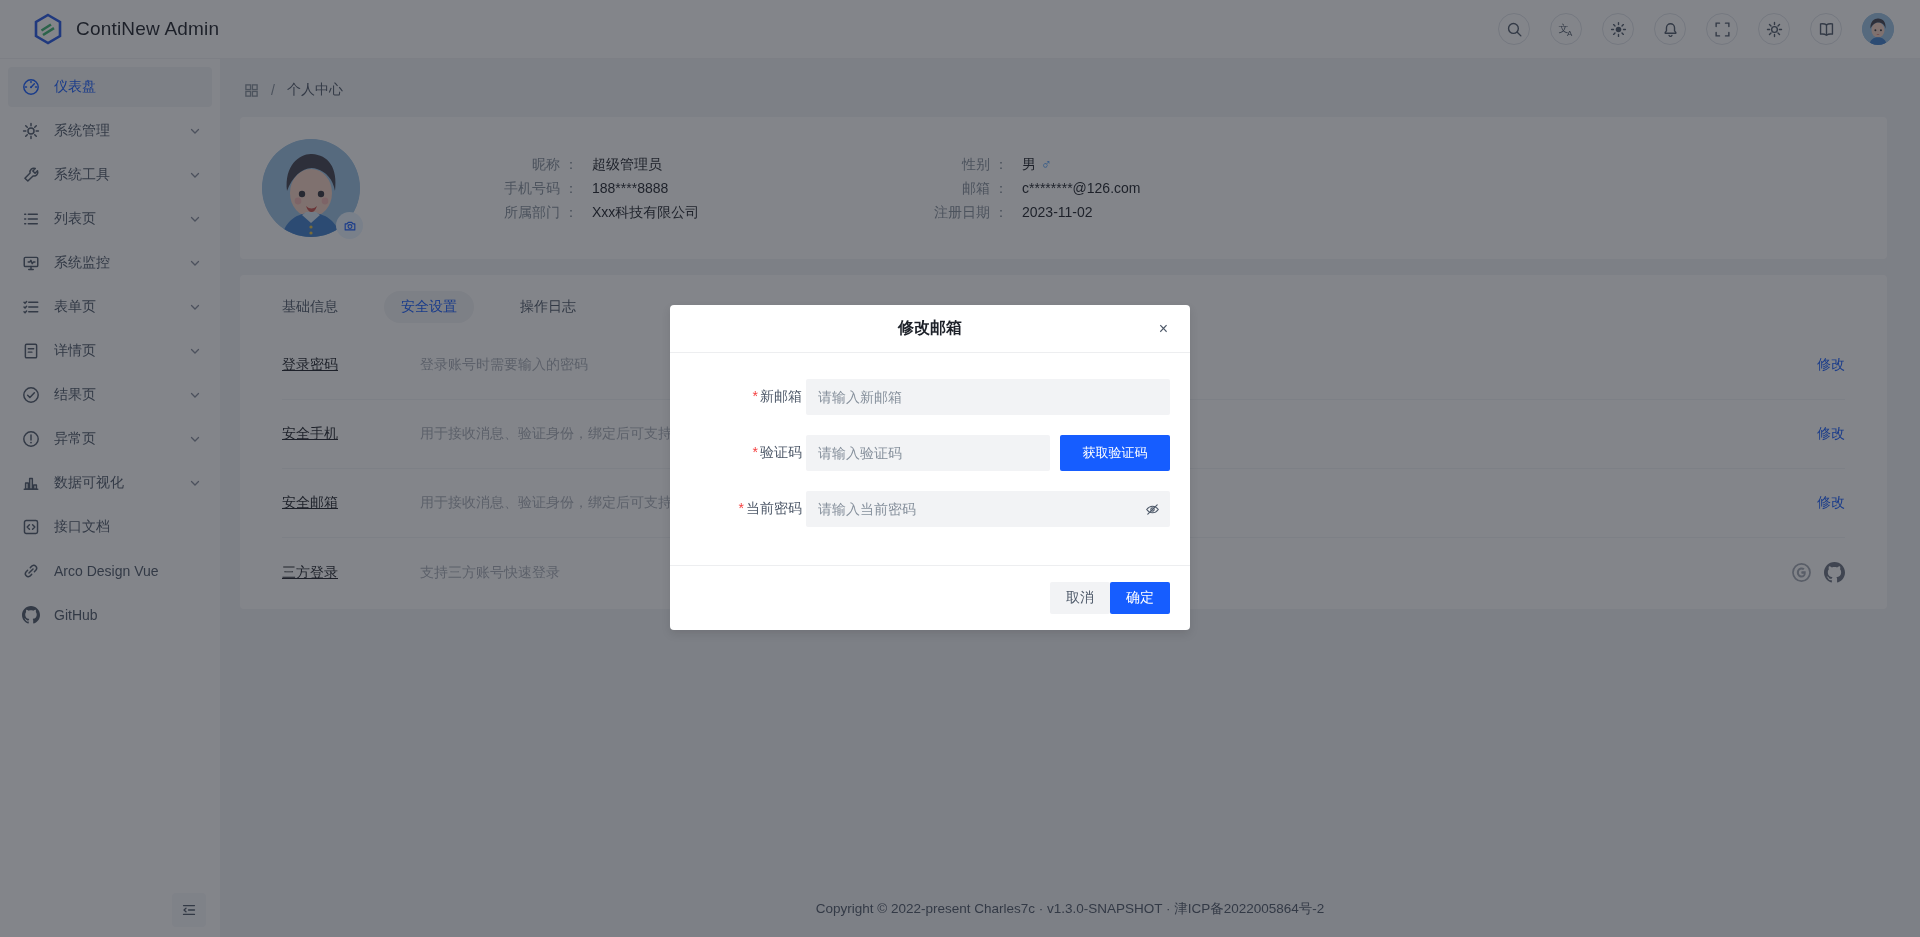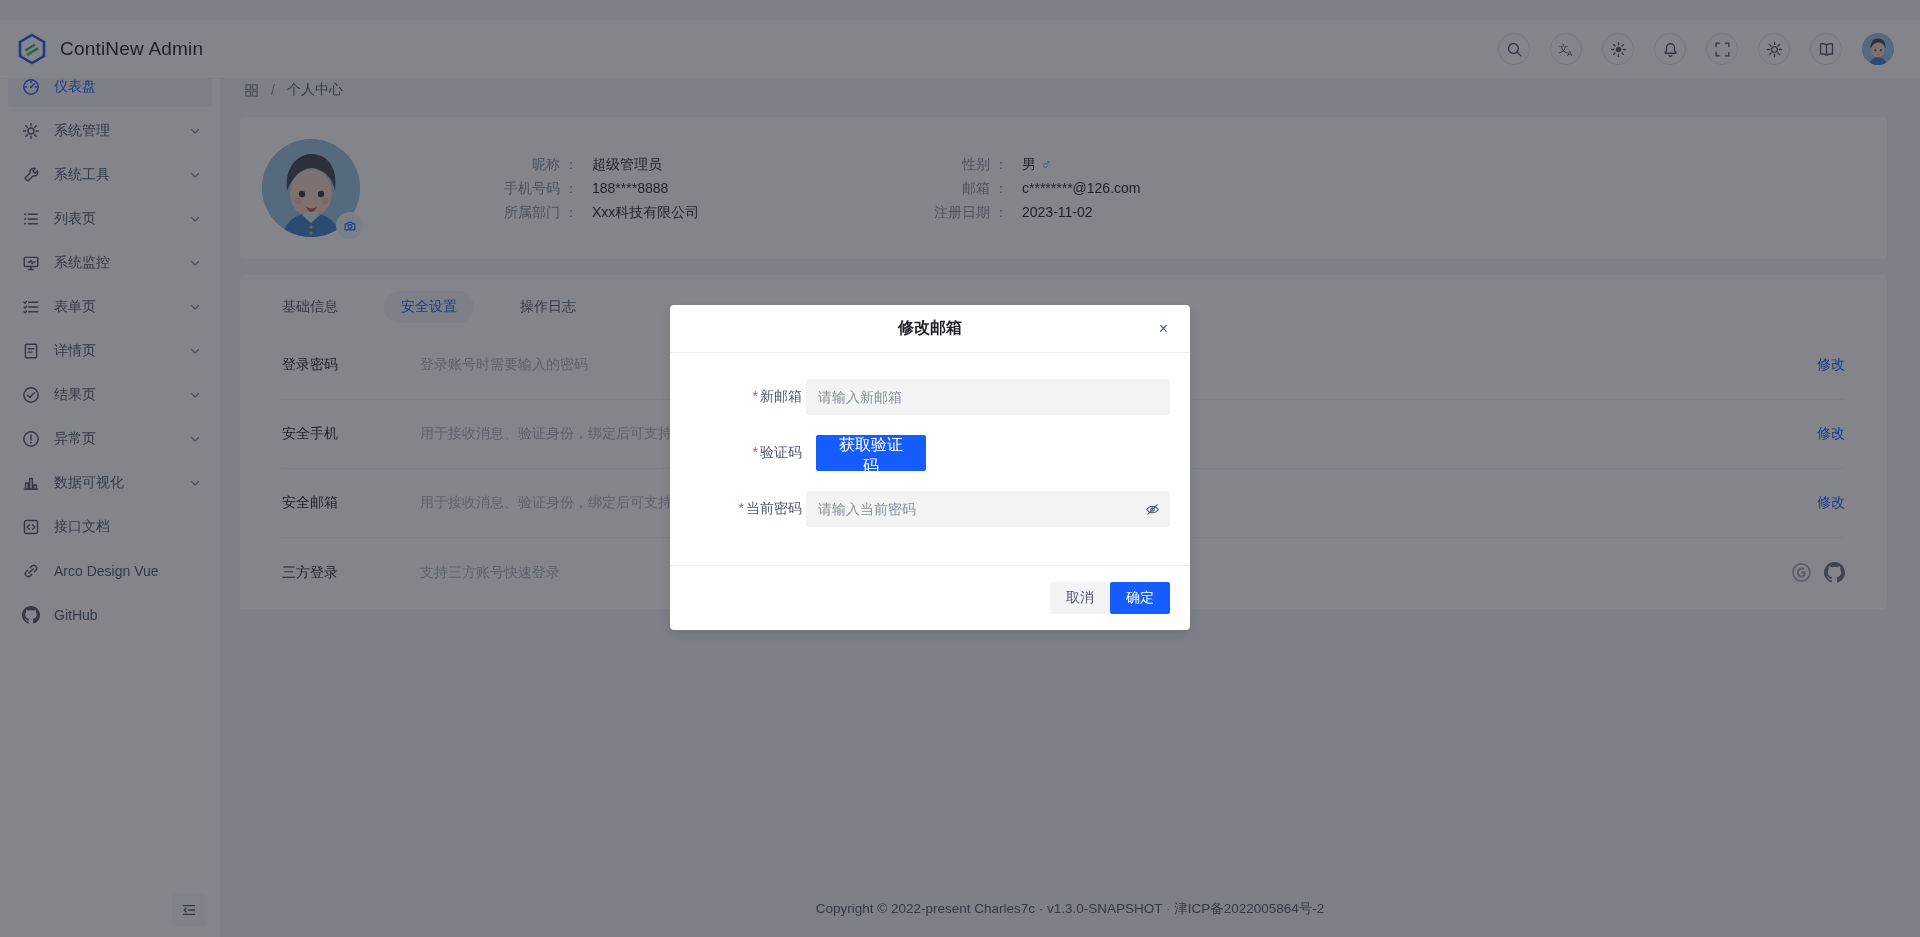--- a/index.html
+++ b/index.html
@@ -12,21 +12,21 @@
     --fill-2:#F2F3F5;
     --border:#E5E6EB;
     --border-light:#EDEEF0;
   }
   *{margin:0;padding:0;box-sizing:border-box;}
   html,body{width:1920px;height:937px;overflow:hidden;}
   body{font-family:"Liberation Sans","DejaVu Sans",sans-serif;font-size:14px;color:var(--text-1);background:var(--fill-2);}
   svg{display:block;}
 
   
-  .app-header{position:fixed;top:0;left:0;right:0;height:59px;background:#fff;display:flex;align-items:center;justify-content:space-between;padding:0 26px 0 16px;z-index:5;border-bottom:1px solid #f1f2f4;margin-top:20px;}
+  .app-header{position:fixed;top:0;left:0;right:0;height:59px;background:#fff;display:flex;align-items:center;justify-content:space-between;padding:0 26px 0 32px;z-index:5;border-bottom:1px solid #f1f2f4;}
   .logo-area{display:flex;align-items:center;gap:12px;}
   .app-title{font-size:19px;color:var(--text-1);letter-spacing:.2px;}
   .header-actions{display:flex;align-items:center;gap:20px;}
   .icon-btn{width:32px;height:32px;border-radius:50%;border:1px solid #dfe2e8;background:transparent;display:flex;align-items:center;justify-content:center;color:var(--text-2);cursor:pointer;}
   .avatar-mini{width:32px;height:32px;border-radius:50%;overflow:hidden;cursor:pointer;border:none;padding:0;background:#9CC3E5;}
 
   
   .layout{position:fixed;top:59px;left:0;right:0;bottom:0;display:flex;}
   .sidebar{width:220px;background:#fff;flex:0 0 220px;position:relative;padding:8px 8px 0 8px;}
   .menu-item{height:40px;margin-bottom:4px;border-radius:4px;display:flex;align-items:center;padding:0 12px 0 14px;color:var(--text-2);cursor:pointer;}
@@ -51,21 +51,21 @@
   .ilabel{width:90px;text-align:right;color:var(--text-3);margin-right:14px;white-space:nowrap;}
   .ival{color:var(--text-1);}
   .male-symbol{color:#3491FA;margin-left:5px;}
 
   .tabs-card{margin-top:16px;padding:16px 42px 2px 42px;}
   .tabs{display:flex;align-items:center;gap:46px;margin-bottom:8px;}
   .tab{color:var(--text-2);cursor:pointer;padding:7px 0;}
   .tab.active{color:var(--primary);background:var(--fill-2);border-radius:18px;padding:7px 17px;}
   .sec-row{display:flex;align-items:center;height:69px;border-bottom:1px solid #f2f3f5;}
   .sec-row:last-child{border-bottom:none;}
-  .sec-title{width:138px;color:var(--text-1);}
+  .sec-title{width:138px;color:var(--text-1);text-decoration:underline;}
   .sec-desc{width:562px;color:var(--text-4);}
   .sec-value{flex:1;color:var(--text-1);}
   .sec-action{color:var(--primary);cursor:pointer;text-decoration:none;}
   .third-icons{margin-left:auto;display:flex;align-items:center;gap:12px;color:#a2a8b3;}
   .third-icons .ticon{cursor:pointer;display:flex;}
 
   .page-footer{position:absolute;bottom:19px;left:0;right:0;text-align:center;color:var(--text-2);font-size:13.5px;}
 
   
   .mask{position:fixed;inset:0;background:rgba(29,33,41,0.55);z-index:50;}
@@ -76,21 +76,21 @@
   .modal-body{padding:26px 20px 38px 20px;}
   .form-row{display:flex;align-items:center;margin-bottom:20px;}
   .form-row:last-child{margin-bottom:0;}
   .form-label{width:112px;text-align:right;color:var(--text-2);margin-right:4px;white-space:nowrap;}
   .req{color:var(--danger);margin-right:2px;}
   .arco-input{height:36px;background:var(--fill-2);border:none;border-radius:2px;padding:0 12px;font-size:14px;color:var(--text-1);flex:1;outline:none;font-family:inherit;}
   .arco-input::placeholder{color:var(--text-3);}
   .input-wrap{position:relative;flex:1;display:flex;}
   .input-wrap .arco-input{padding-right:38px;width:100%;}
   .eye-btn{position:absolute;right:10px;top:0;height:36px;display:flex;align-items:center;border:none;background:none;color:var(--text-2);cursor:pointer;}
-  .code-btn{height:36px;margin-left:10px;padding:0 16px;background:var(--primary);color:#fff;border:none;border-radius:2px;font-size:16px;cursor:pointer;flex:0 0 auto;width:110px;font-family:inherit;}
+  .code-btn{height:36px;margin-left:10px;padding:0 16px;background:var(--primary);color:#fff;border:none;border-radius:2px;font-size:13px;cursor:pointer;flex:0 0 auto;width:110px;font-family:inherit;}
   .modal-footer{border-top:1px solid var(--border-light);padding:16px 20px;display:flex;justify-content:flex-end;}
   .btn{height:32px;padding:0 16px;border:none;border-radius:2px;font-size:14px;cursor:pointer;font-family:inherit;}
   .btn-default{background:var(--fill-2);color:var(--text-2);}
   .btn-primary{background:var(--primary);color:#fff;}
 </style>
 </head>
 <body>
 
 <header class="app-header">
   <div class="logo-area">
@@ -458,20 +458,21 @@
     <span class="modal-title">修改邮箱</span>
     <button class="modal-close">×</button>
   </div>
   <div class="modal-body">
     <div class="form-row">
       <span class="form-label"><span class="req">*</span><span>新邮箱</span></span>
       <input class="arco-input" type="text" placeholder="请输入新邮箱" style="">
     </div>
     <div class="form-row">
       <span class="form-label"><span class="req">*</span><span>验证码</span></span>
+      <input class="arco-input" type="text" placeholder="请输入验证码" style="">
       <button class="code-btn">获取验证码</button>
     </div>
     <div class="form-row">
       <span class="form-label"><span class="req">*</span><span>当前密码</span></span>
       <span class="input-wrap">
         <input class="arco-input" type="password" placeholder="请输入当前密码" style="">
         <button class="eye-btn">
           <svg width="15" height="15" viewBox="0 0 16 16" fill="none" stroke="currentColor" stroke-width="1.2" stroke-linecap="round" stroke-linejoin="round">
               <path d="M1.8 8S4.3 4.5 8 4.5 14.2 8 14.2 8 11.7 11.5 8 11.5 1.8 8 1.8 8z"></path>
               <circle cx="8" cy="8" r="1.8"></circle>

